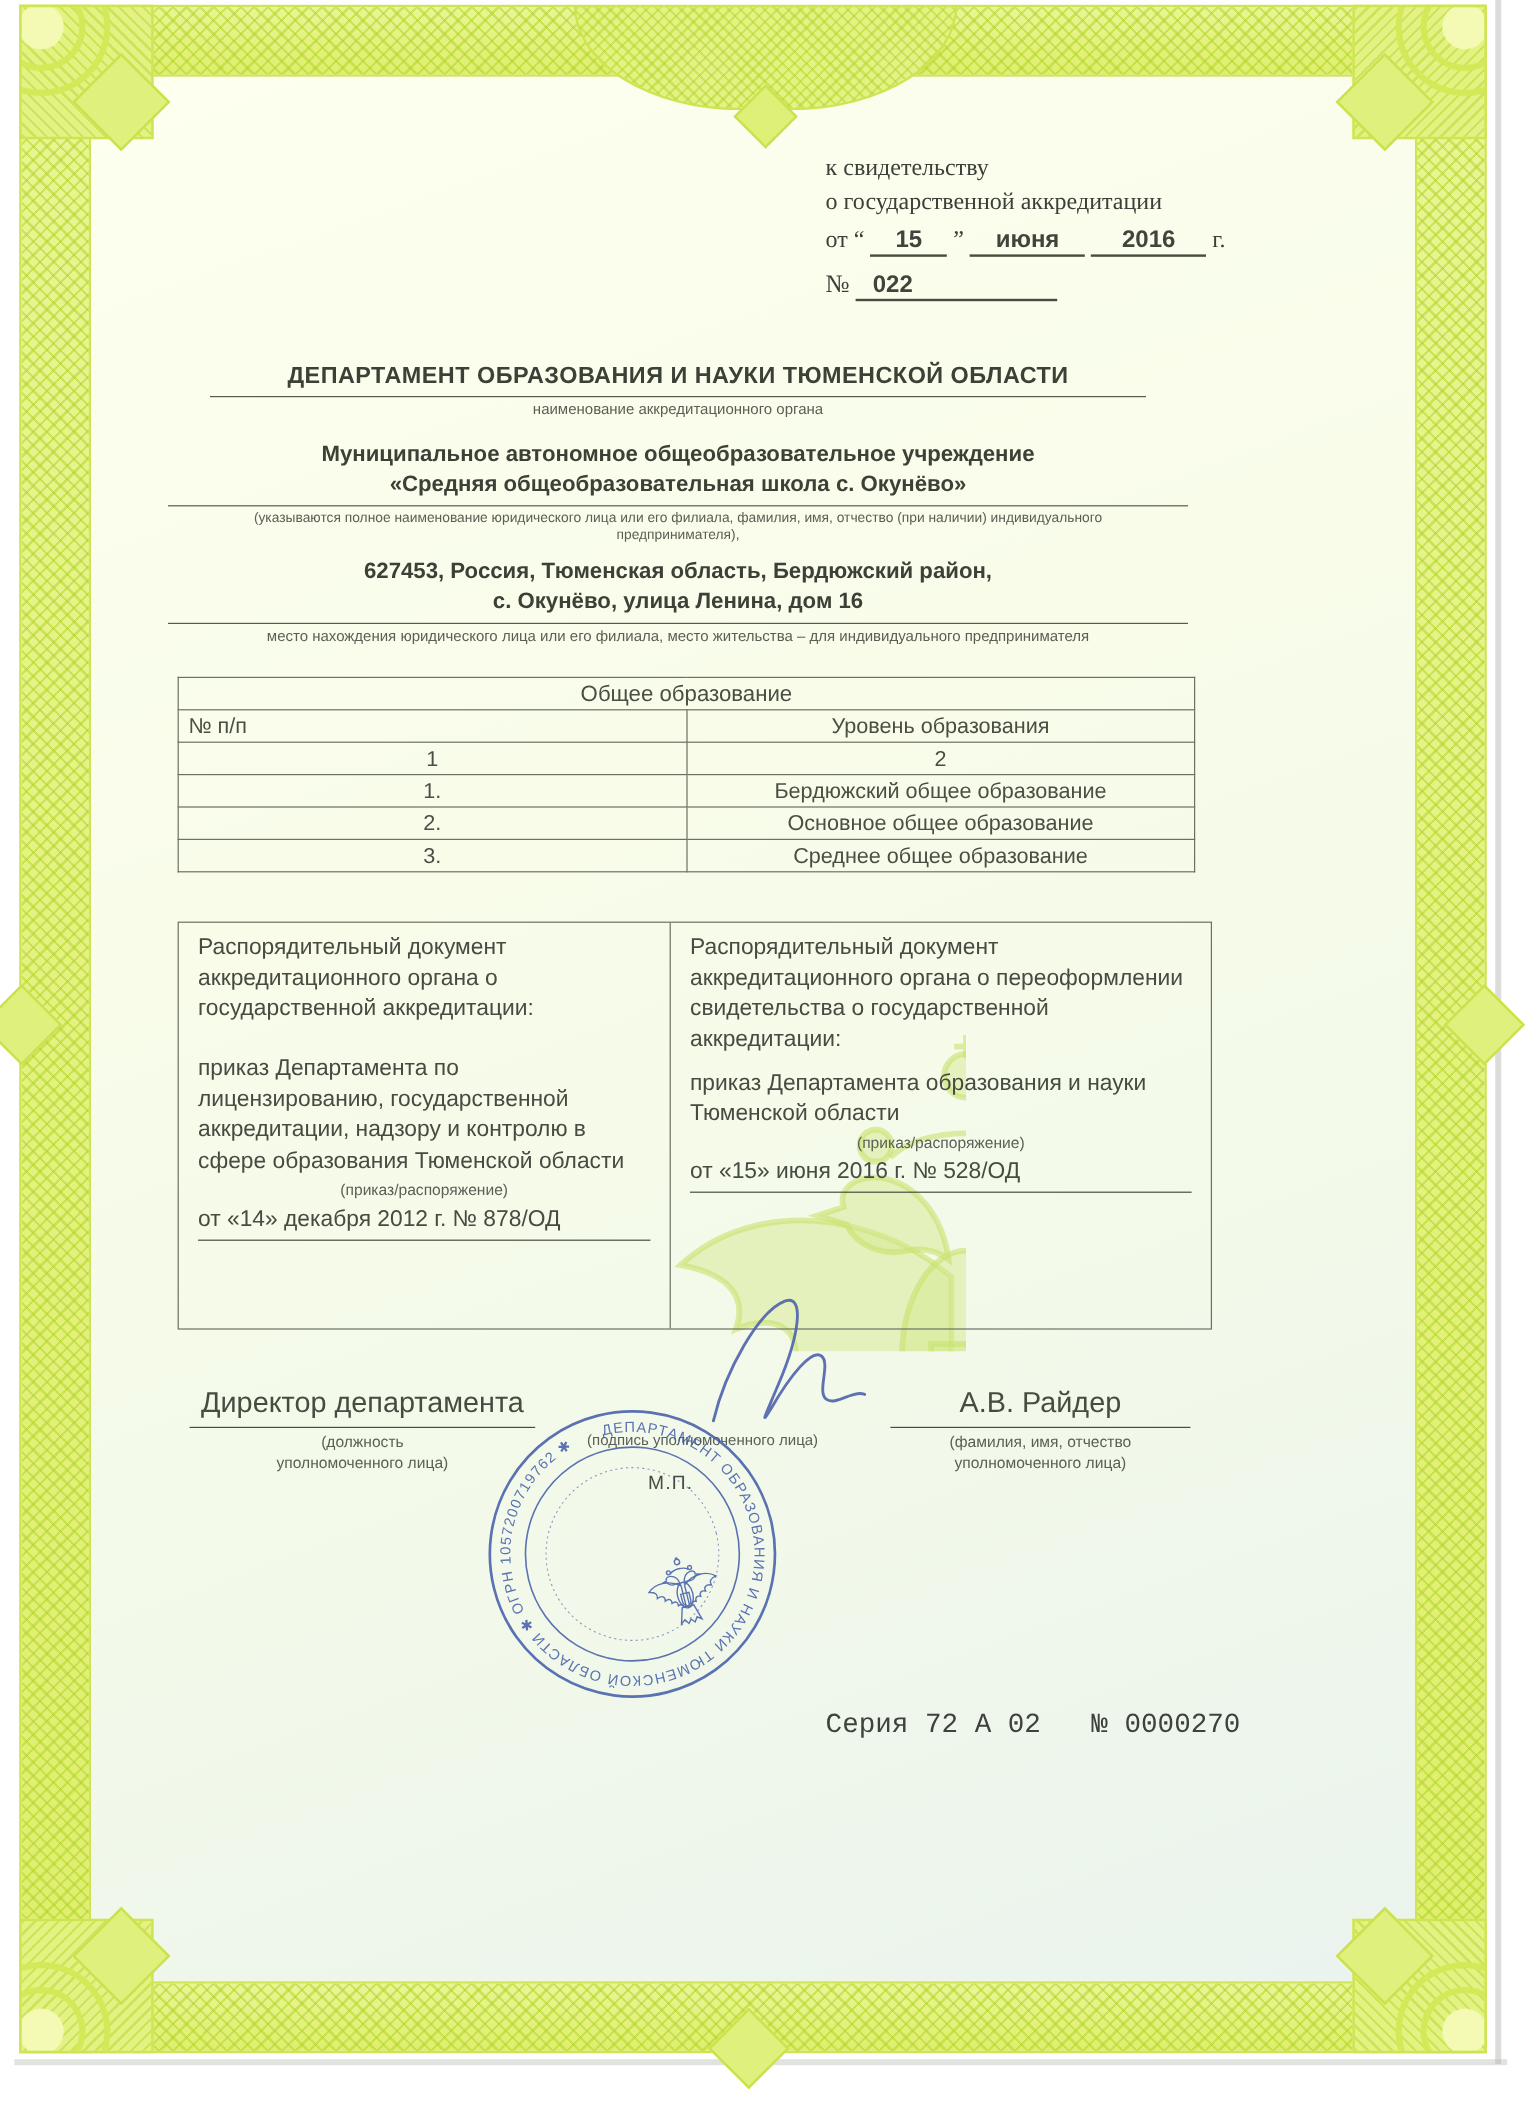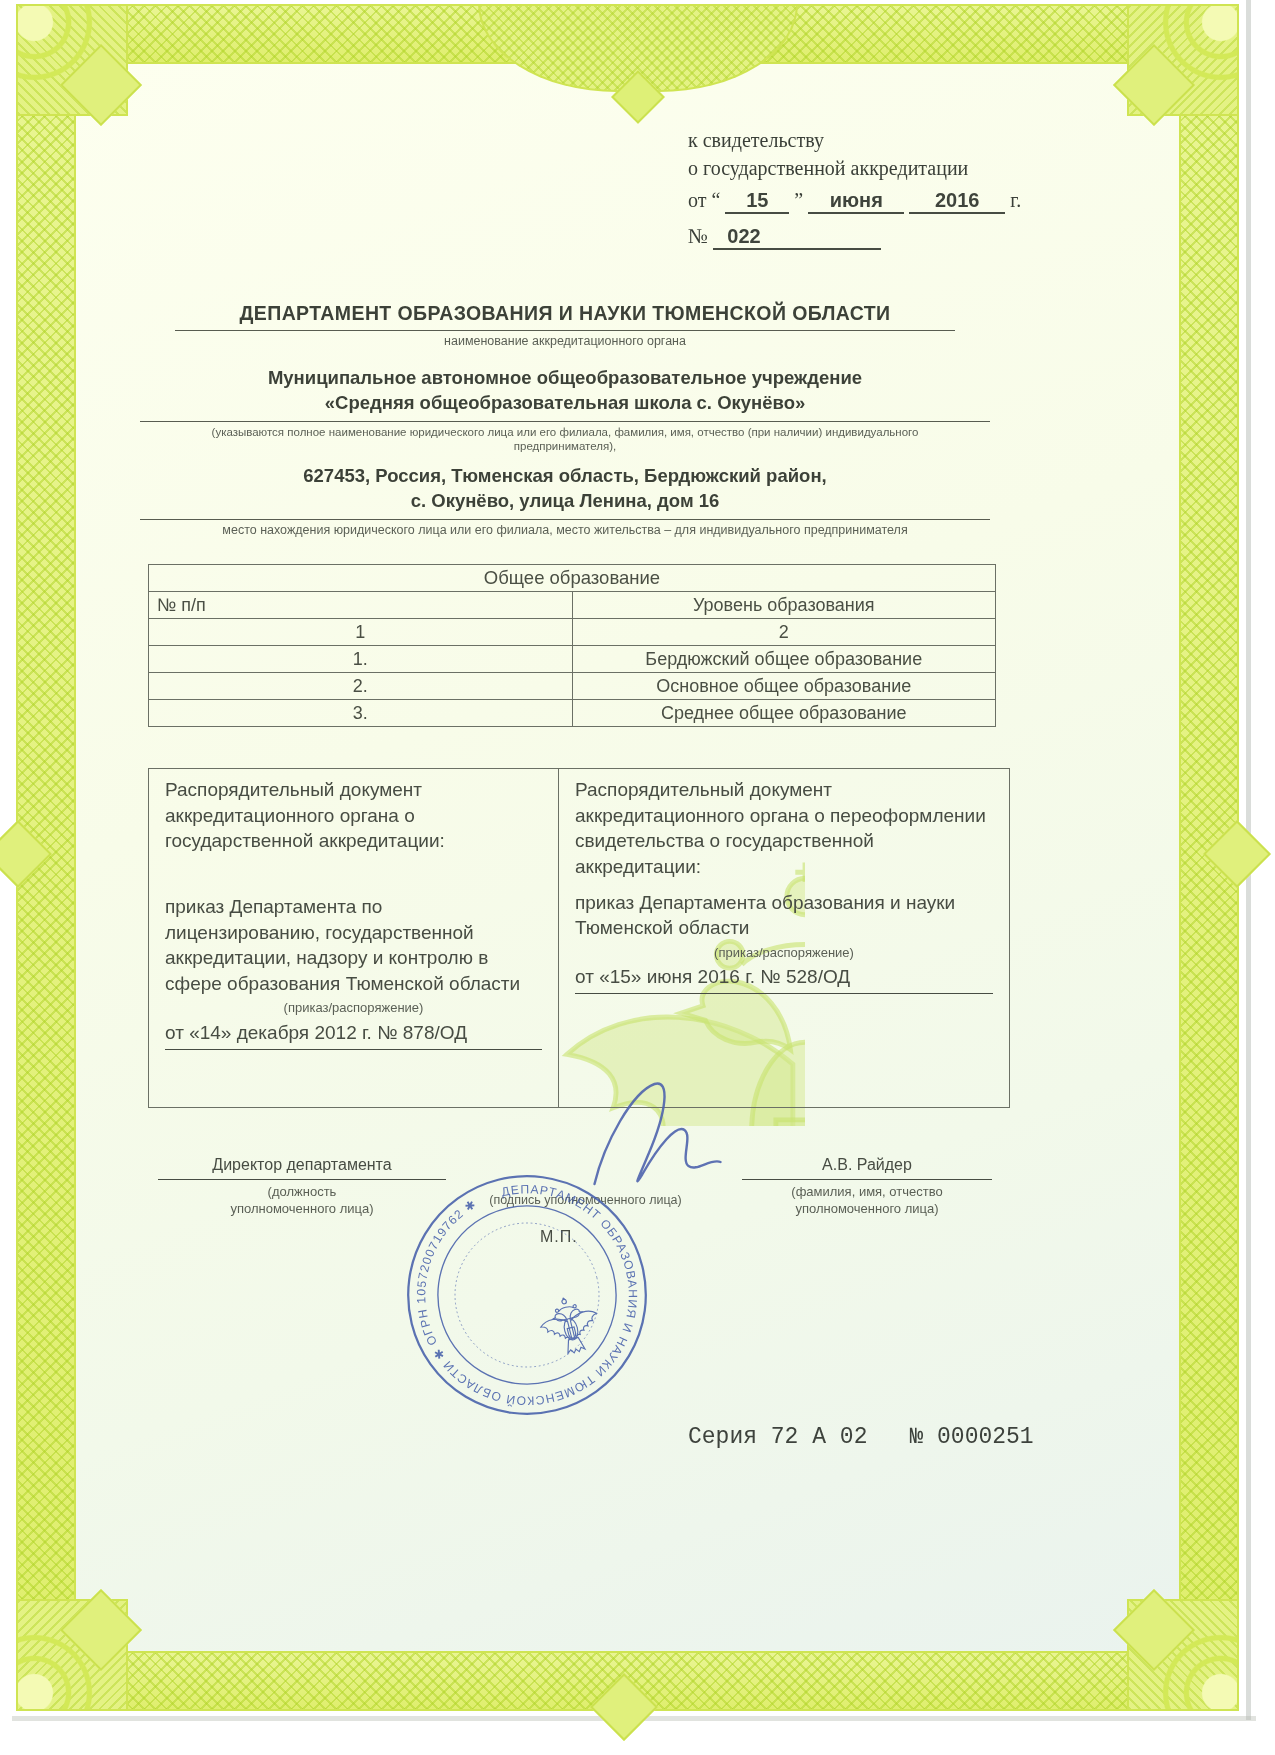--- a/index.html
+++ b/index.html
@@ -112,28 +112,28 @@
   .edu-table .t-left { text-align:left; padding-left:8px; }
   .edu-table .t-title { font-size:18.5px; }
 
   .orders {
     position:absolute; z-index:4; left:148px; top:768px; width:862px; height:340px;
     border:1.5px solid #6b7065; box-sizing:border-box; display:flex;
   }
   .o-col { padding:8px 16px 10px; box-sizing:border-box; font-size:19px; line-height:1.35; color:#474c43; }
   .o-left  { width:410px; border-right:1.5px solid #6b7065; }
   .o-right { flex:1; }
-  .o-left  .o-body { margin-top:40px; }
+  .o-left  .o-body { margin-top:24px; }
   .o-right .o-body { margin-top:10px; }
   .o-cap { font-size:13px; text-align:center; color:#5a5f55; margin-top:3px; }
   .o-order { margin-top:3px; border-bottom:1.5px solid #474c43; padding-bottom:3px; }
 
   .sig-left  { left:158px; top:1156px; width:288px; text-align:center; }
   .sig-right { left:742px; top:1156px; width:250px; text-align:center; }
-  .sig-role, .sig-name { font-size:16px; color:#474c43; padding-bottom:5px; border-bottom:1.5px solid #474c43; }
+  .sig-role, .sig-name { font-size:24px; color:#474c43; padding-bottom:5px; border-bottom:1.5px solid #474c43; }
   .sig-cap { font-size:13px; color:#5a5f55; margin:4px auto 0; line-height:1.3; }
   .cap-role { max-width:172px; }
   .cap-name { max-width:232px; }
   .sig-mid { left:468px; top:1190px; width:235px; text-align:center; z-index:4; }
   .mp { position:absolute; z-index:5; left:540px; top:1228px; font-size:16px; letter-spacing:1px; color:#474c43; }
 
   .series-row {
     position:absolute; z-index:4; left:688px; top:1424px; display:flex; gap:42px;
     font-family:Liberation Mono, monospace; font-size:23px; color:#3d423c;
   }
@@ -293,16 +293,16 @@
         <textPath href="#ringPath" xlink:href="#ringPath" startOffset="0">ДЕПАРТАМЕНТ ОБРАЗОВАНИЯ И НАУКИ ТЮМЕНСКОЙ ОБЛАСТИ ✱ ОГРН 1057200719762 ✱</textPath>
       </text>
       <g transform="translate(0,10) scale(0.255)">
         <use href="#dbl-eagle" xlink:href="#dbl-eagle" fill="none" stroke="#3a55a6" stroke-width="8"></use>
       </g>
     </g>
   </svg>
 
   <div class="series-row">
     <span>Серия 72 А 02</span>
-    <span>№ 0000251</span>
+    <span>№ 0000270</span>
   </div>
 
 </div>
 
 </body></html>

